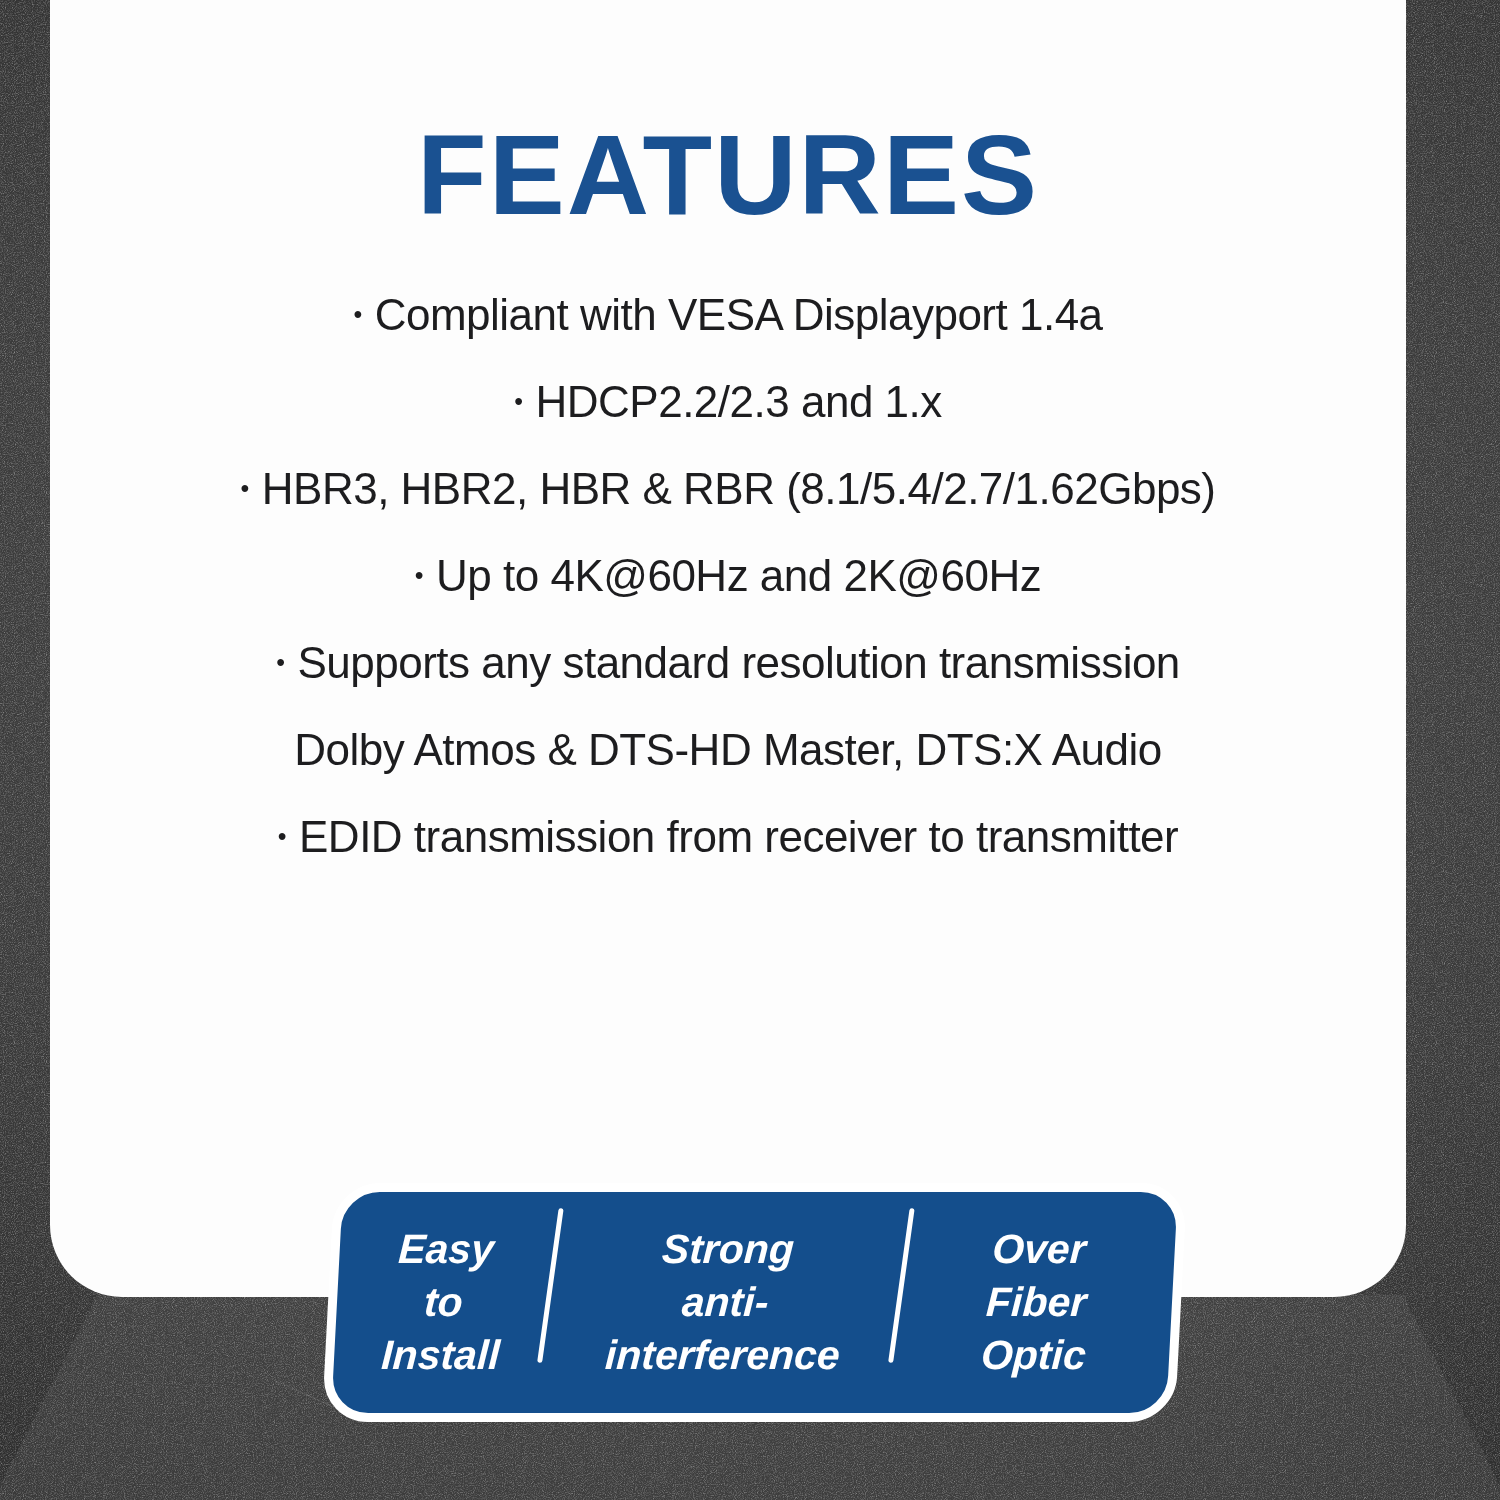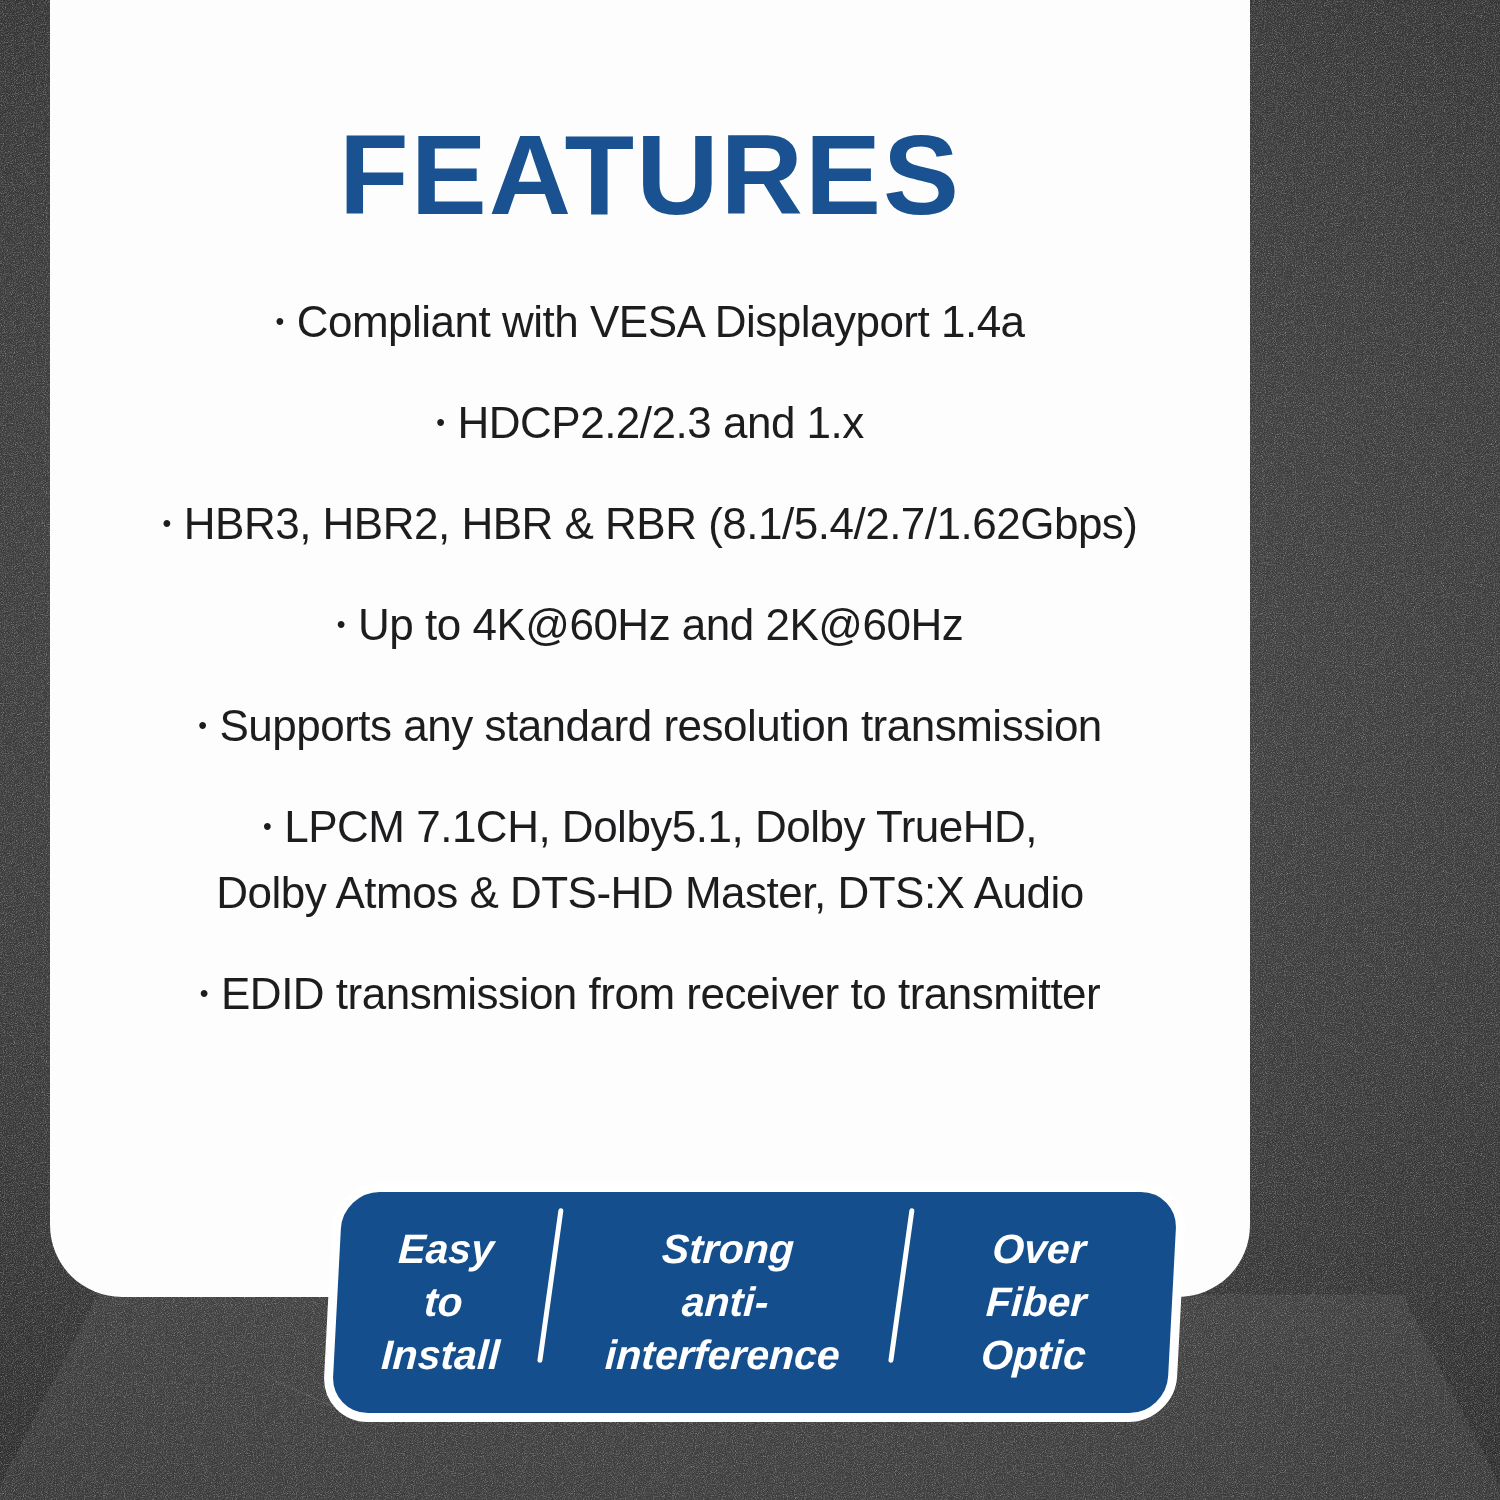--- a/index.html
+++ b/index.html
@@ -12,35 +12,35 @@
     position:relative; width:1500px; height:1500px; overflow:hidden;
     background: radial-gradient(1700px 1100px at 50% 42%, #444444 0%, #3a3a3a 55%, #2b2b2b 100%);
   }
   .noise-svg { position:absolute; left:0; top:0; width:1500px; height:1500px; pointer-events:none; }
   .under-glow {
     position:absolute; left:0; top:0; width:100%; height:100%;
     background:rgba(255,255,255,0.055);
     clip-path: polygon(6.5% 86.3%, 93.5% 86.3%, 101% 101%, -1% 101%);
   }
   .card {
-    position:absolute; left:50px; top:0; width:1200px; height:1297px;
+    position:absolute; left:50px; top:0; width:1356px; height:1297px;
     background:#fdfdfd;
     border-radius:0 0 72px 72px;
   }
   .title {
     margin:0; padding-top:118px;
     text-align:center;
     font-size:114px; font-weight:bold; letter-spacing:2px;
     color:#1a5191;
     line-height:1.0;
   }
   .feature-list { margin-top:56px; }
   .feature-item { text-align:center; margin-bottom:34px; }
   .feature-line {
-    font-size:44px; line-height:66px;
+    font-size:44px; line-height:53px;
     color:#1d1d1f; letter-spacing:-0.5px;
     white-space:nowrap;
     text-align:center;
   }
   .bullet { font-size:25px; vertical-align:7px; margin-right:13px; color:#1d1d1f; }
   .banner {
     position:absolute; left:328px; top:1183px; width:853px; height:239px;
     box-sizing:border-box;
     background:#144e8c;
     border:9px solid #ffffff;
@@ -97,21 +97,20 @@
         <div class="feature-item">
           <div class="feature-line"><span class="bullet">•</span>HBR3, HBR2, HBR &amp; RBR (8.1/5.4/2.7/1.62Gbps)</div>
         </div>
         <div class="feature-item">
           <div class="feature-line"><span class="bullet">•</span>Up to 4K@60Hz and 2K@60Hz</div>
         </div>
         <div class="feature-item">
           <div class="feature-line"><span class="bullet">•</span>Supports any standard resolution transmission</div>
         </div>
         <div class="feature-item">
-          <div class="feature-line"><span class="bullet">•</span>LPCM 7.1CH, Dolby5.1, Dolby TrueHD,</div>
           <div class="feature-line">Dolby Atmos &amp; DTS-HD Master, DTS:X Audio</div>
         </div>
         <div class="feature-item">
           <div class="feature-line"><span class="bullet">•</span>EDID transmission from receiver to transmitter</div>
         </div>
       </div>
   </div>
 
   <div class="banner">
       <div class="banner-section s0">

